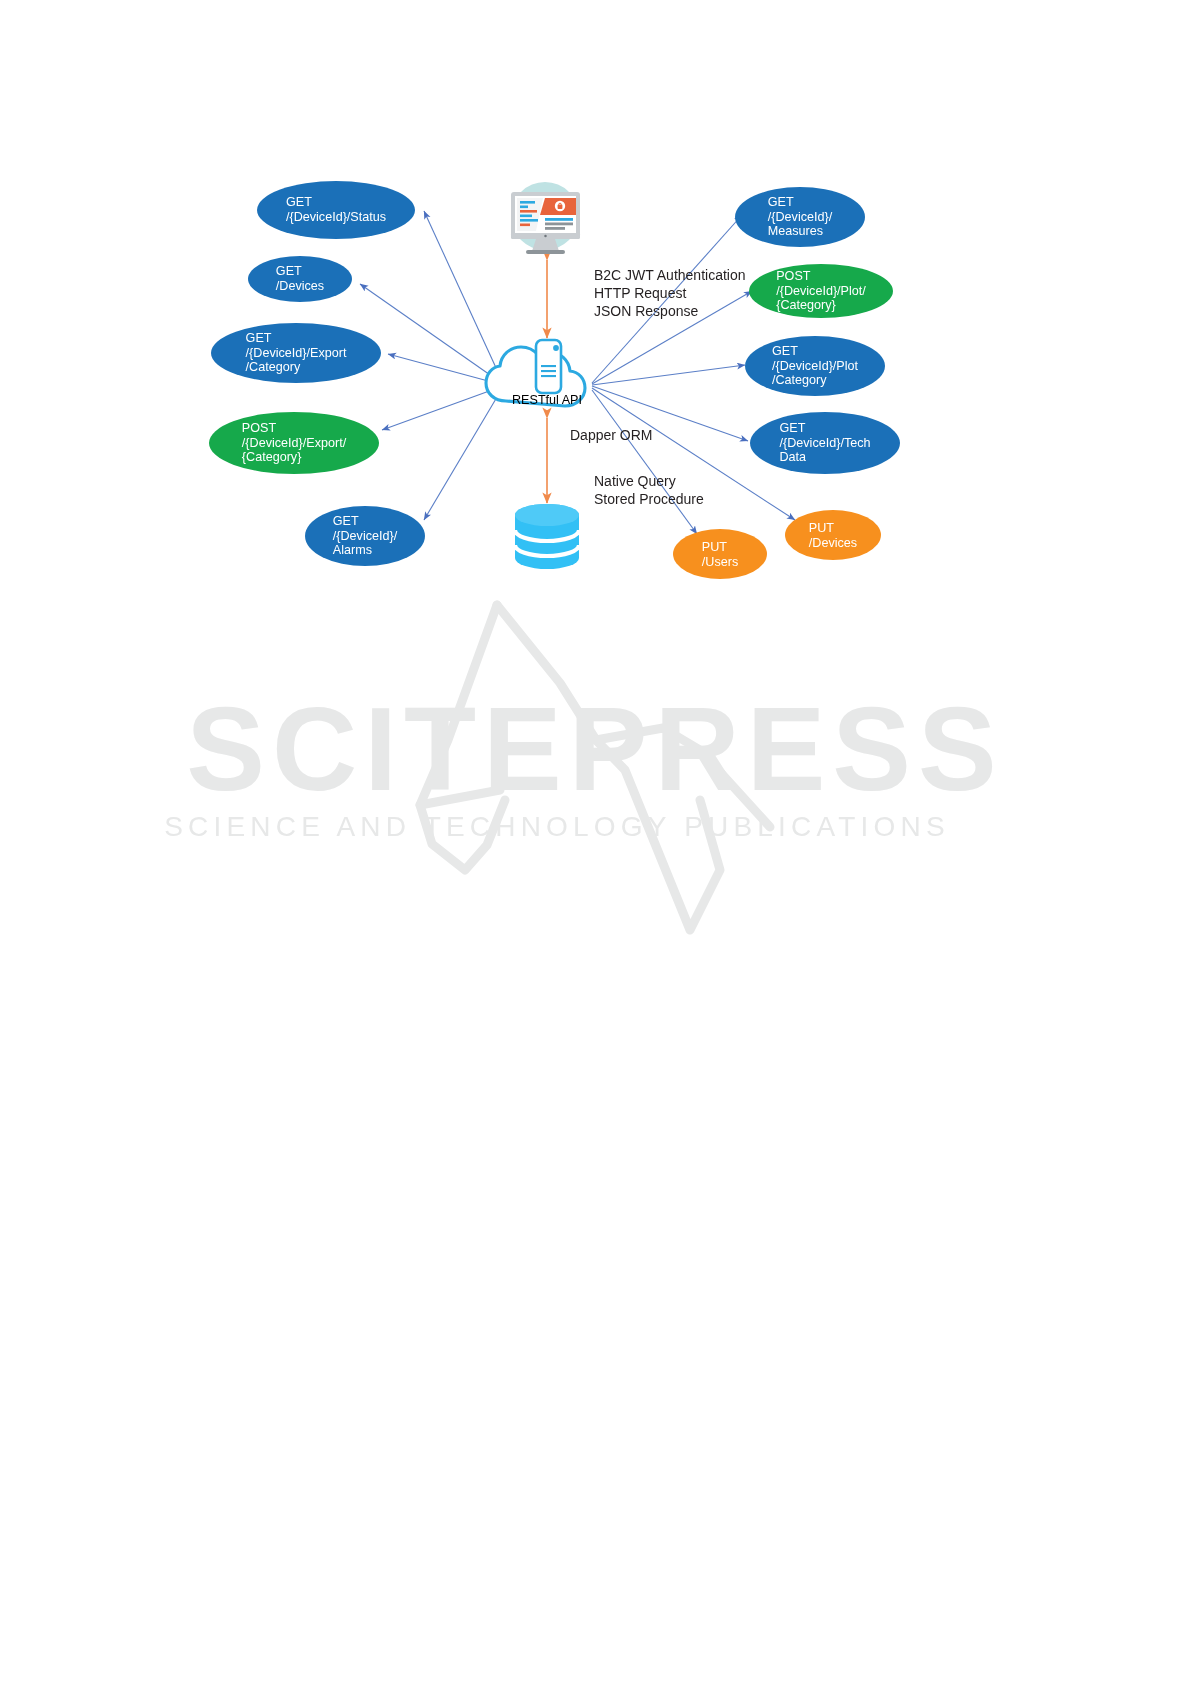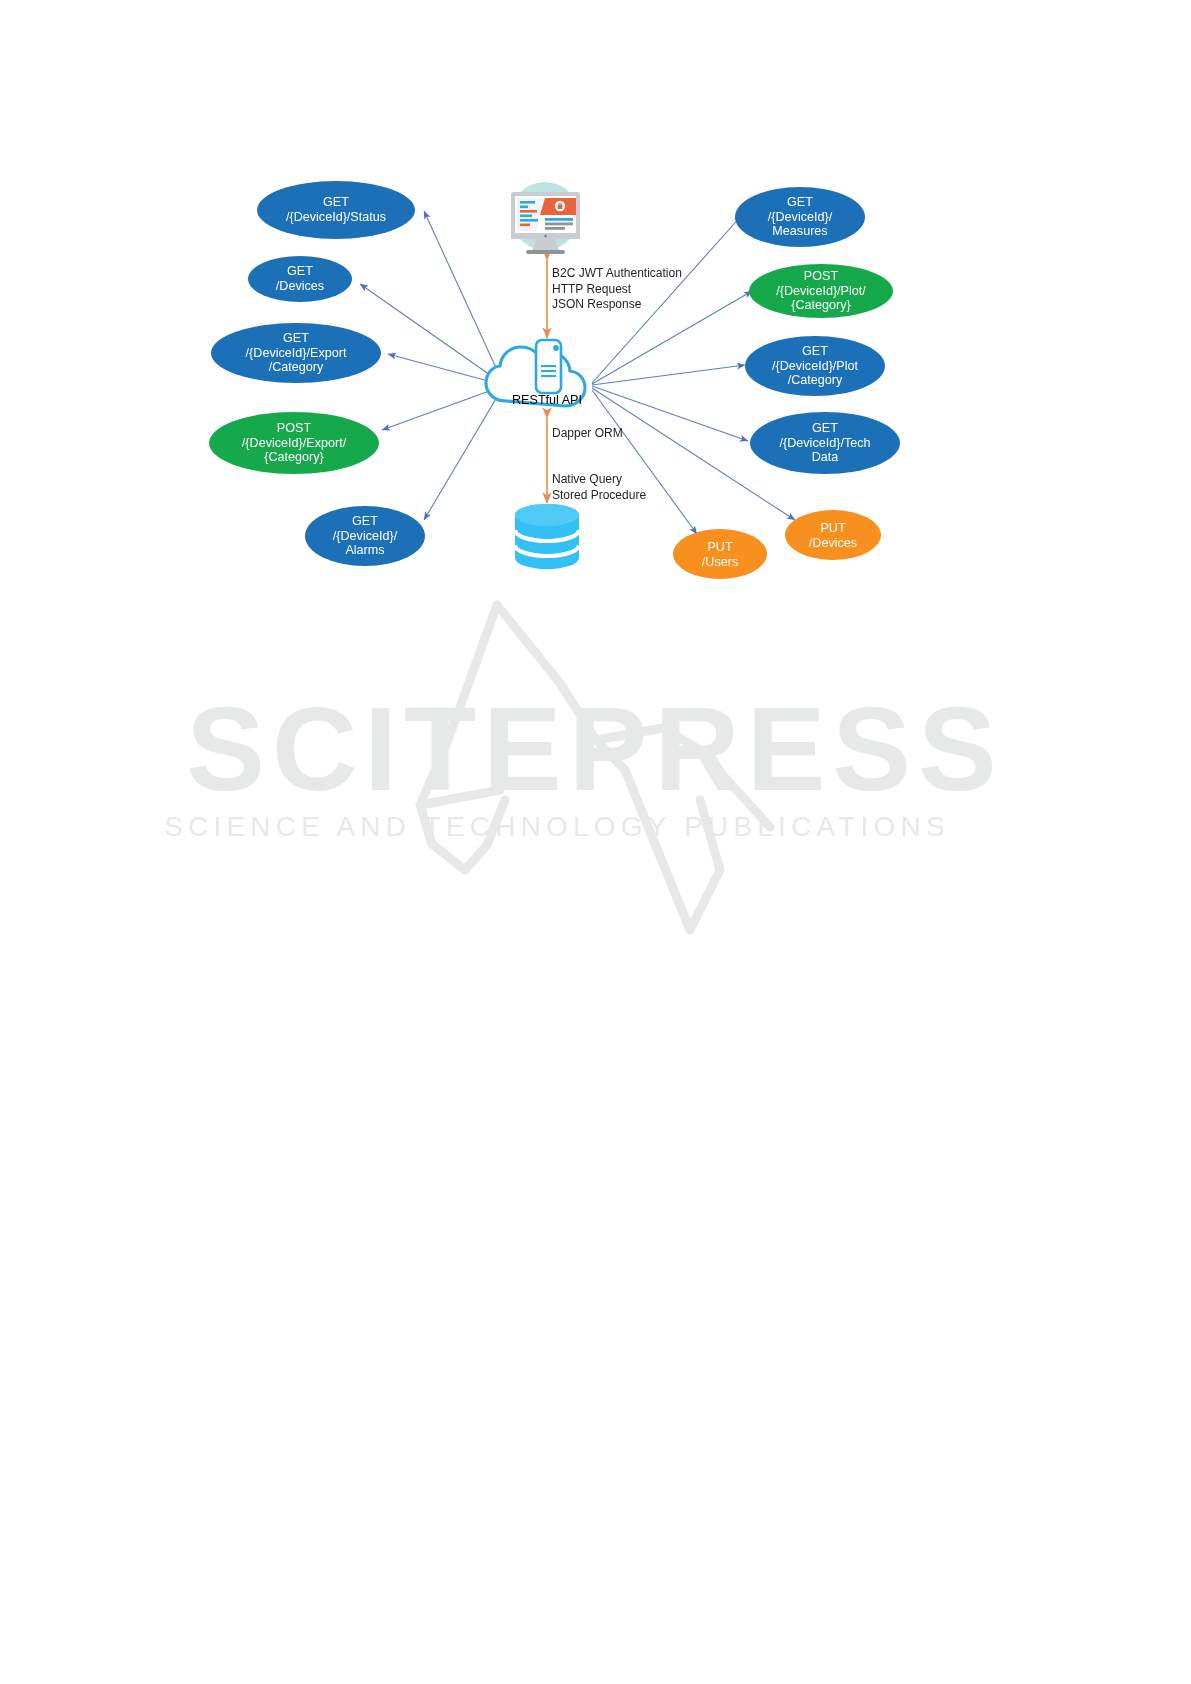--- a/index.html
+++ b/index.html
@@ -19,32 +19,32 @@
     left: 0;
     top: 0;
     width: 1191px;
     height: 1684px;
   }
   .node-label {
     position: absolute;
     display: flex;
     align-items: center;
     justify-content: center;
-    text-align: center;
     color: #ffffff;
     line-height: 1.18;
     pointer-events: none;
     white-space: pre-line;
   }
   .edge-label {
     position: absolute;
     color: #231f20;
     line-height: 1.30;
     white-space: pre-line;
-    font-size: 12px;
+    font-size: 14px;
+    margin-left: 42px;
   }
 </style>
 </head>
 <body>
 
 <svg id="diagram" viewBox="0 0 1191 1684" xmlns="http://www.w3.org/2000/svg">
   <defs>
     <marker id="arrBlue" markerWidth="9" markerHeight="9" refX="7.4" refY="3.1" orient="auto" markerUnits="strokeWidth">
       <path d="M0,0 L7.6,3.1 L0,6.2 L1.9,3.1 z" fill="#4a6fbf"></path>
     </marker>
@@ -182,15 +182,15 @@
 /{DeviceId}/Tech
 Data</div>
 <div class="node-label" style="left:789px;top:516px;width:88px;height:40px;font-size:12.6px;">PUT
 /Devices</div>
 <div class="node-label" style="left:677px;top:535px;width:86px;height:40px;font-size:12.6px;">PUT
 /Users</div>
 
 <div class="edge-label" style="left:552px;top:266px;">B2C JWT Authentication
 HTTP Request
 JSON Response</div>
-<div class="edge-label" style="left:552px;top:426px;">Dapper ORM</div>
+<div class="edge-label" style="left:528px;top:426px;">Dapper ORM</div>
 <div class="edge-label" style="left:552px;top:472px;">Native Query
 Stored Procedure</div>
 
 </body></html>

